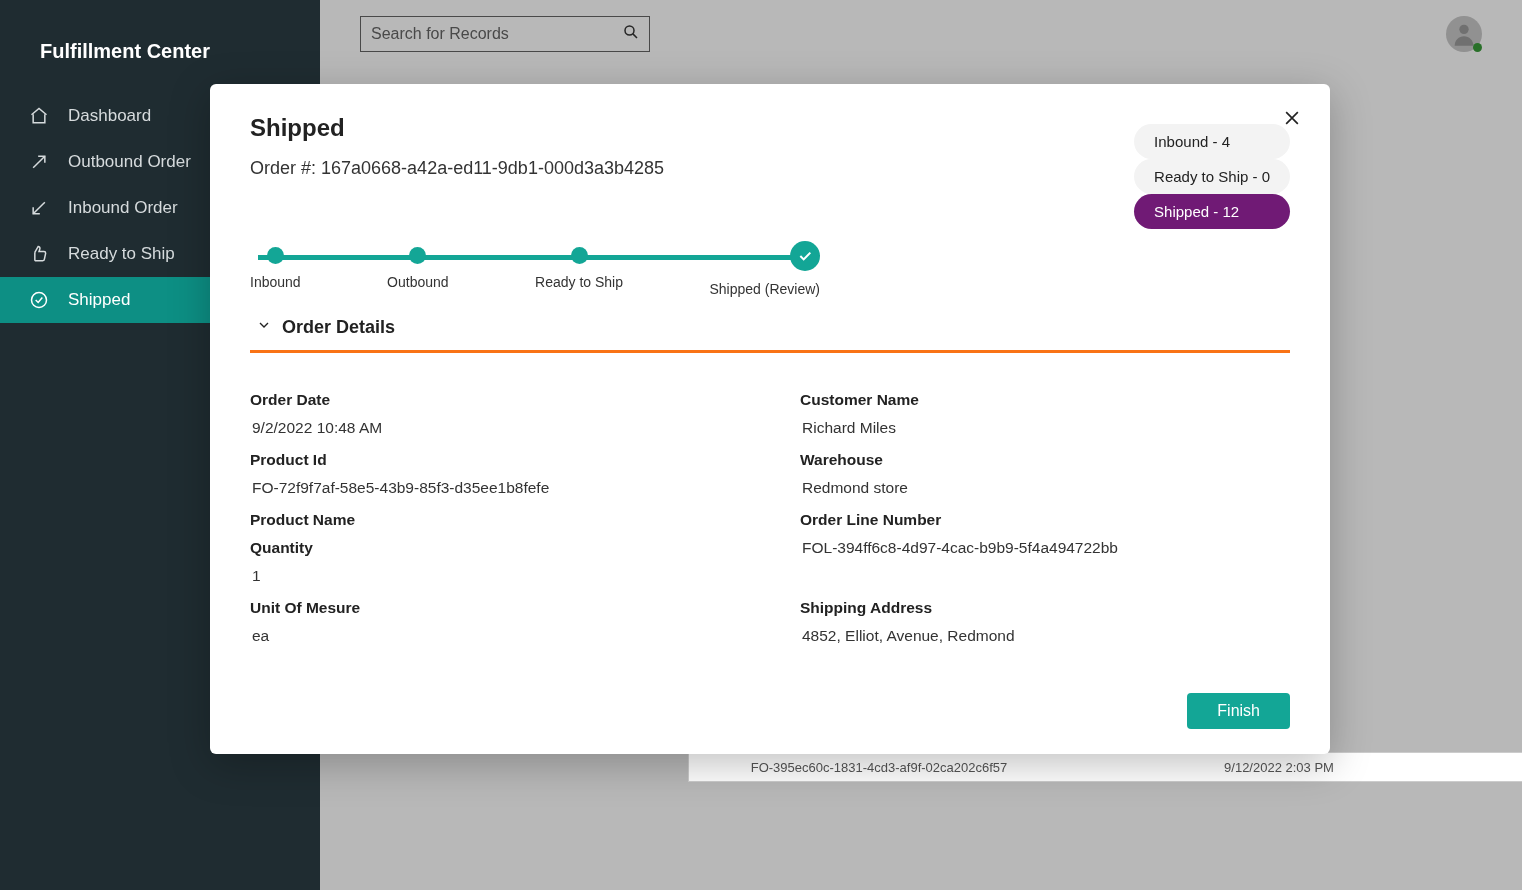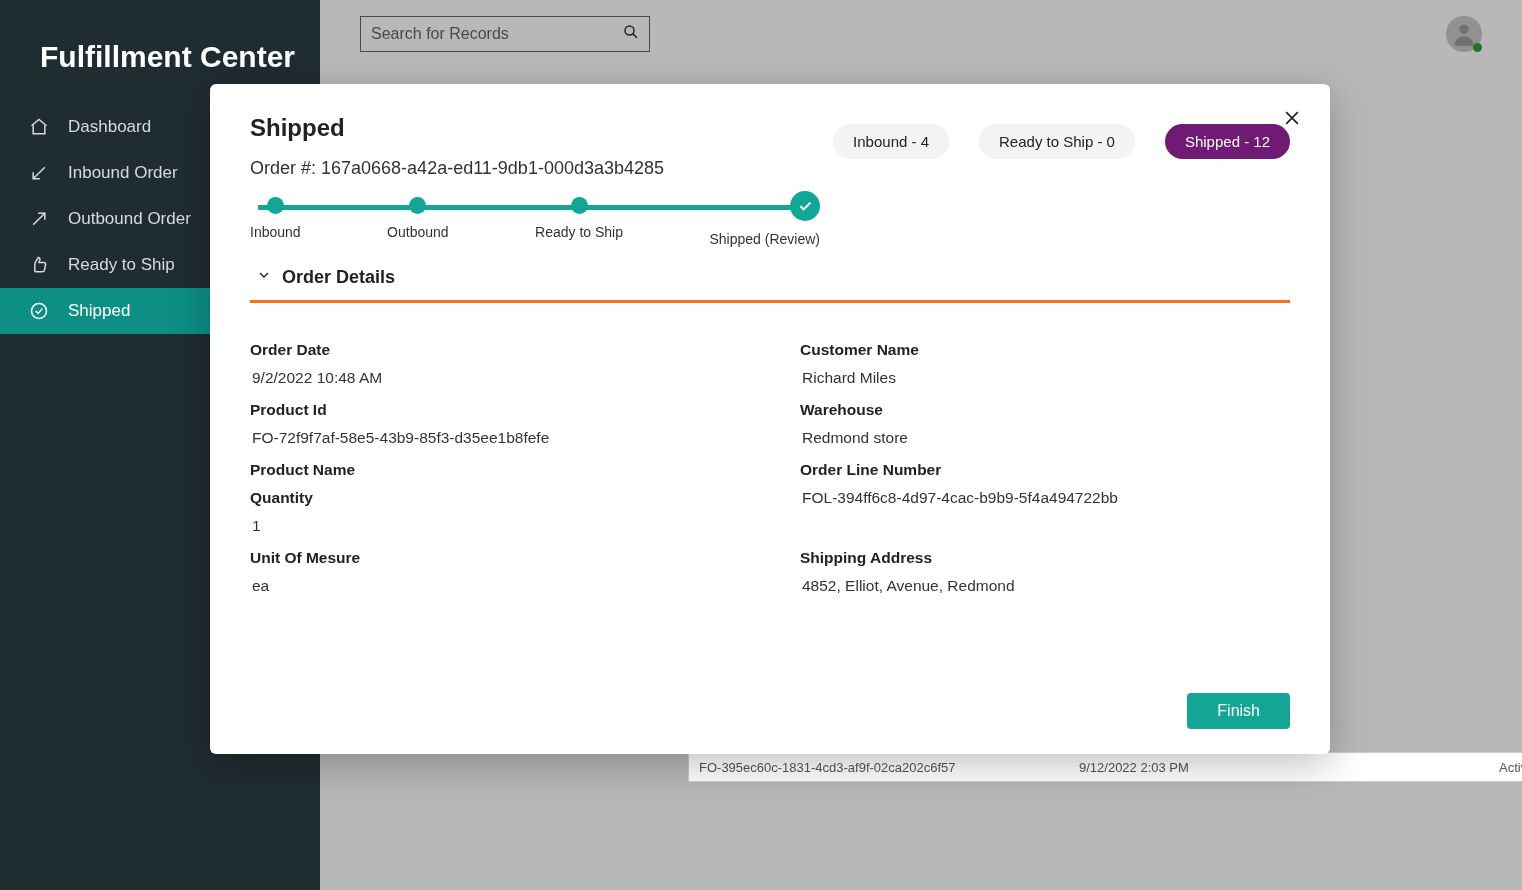--- a/index.html
+++ b/index.html
@@ -17,21 +17,21 @@
     position: relative;
   }
   
   .sidebar {
     width: 320px;
     background: #1f2c31;
     color: #e8e8e8;
     flex-shrink: 0;
   }
   .sidebar-title {
-    font-size: 30px;
+    font-size: 20px;
     font-weight: 700;
     color: #ffffff;
     padding: 40px 0 30px 40px;
   }
   .nav-item {
     display: flex;
     align-items: center;
     padding: 12px 0 12px 28px;
     font-size: 17px;
     color: #d6dbdd;
@@ -139,22 +139,22 @@
     font-weight: 700;
     color: #222;
     margin-bottom: 16px;
   }
   .modal-order {
     font-size: 18px;
     color: #333;
   }
   .status-pills {
     display: flex;
-    gap: 30px;
     margin-top: 10px;
+    flex-direction: column;
   }
   .pill {
     padding: 9px 20px;
     border-radius: 22px;
     font-size: 15px;
     background: #f3f3f3;
     color: #222;
     cursor: pointer;
     white-space: nowrap;
   }
@@ -258,21 +258,21 @@
     left: 368px;
     width: 1050px;
     height: 30px;
     display: flex;
     font-size: 13px;
     color: #555;
     border: 1px solid #ccc;
     background: #fff;
     align-items: center;
   }
-  .bg-row span { padding: 0 10px; }
+  .bg-row span { padding: 0 10px; text-align: center; }
   .bg-row .c1 { width: 380px; }
   .bg-row .c2 { width: 420px; }
   .bg-row .c3 { flex: 1; }
 </style>
 </head>
 <body>
 
 <div class="app">
 
   <aside class="sidebar">
@@ -284,35 +284,35 @@
             <path d="M3 10.5L12 3l9 7.5"></path>
             <path d="M5 10v10h14V10"></path>
           </svg>
       </span>
       <span>Dashboard</span>
     </div>
 
     <div class="nav-item">
       <span class="nav-icon">
         <svg width="20" height="20" viewBox="0 0 24 24" fill="none" stroke="#d6dbdd" stroke-width="1.8">
-            <path d="M19 5L5 19"></path>
-            <path d="M5 11v8h8"></path>
-          </svg>
-      </span>
-      <span>Inbound Order</span>
+            <path d="M5 19L19 5"></path>
+            <path d="M11 5h8v8"></path>
+          </svg>
+      </span>
+      <span>Outbound Order</span>
     </div>
 
     <div class="nav-item">
       <span class="nav-icon">
         <svg width="20" height="20" viewBox="0 0 24 24" fill="none" stroke="#d6dbdd" stroke-width="1.8">
-            <path d="M5 19L19 5"></path>
-            <path d="M11 5h8v8"></path>
-          </svg>
-      </span>
-      <span>Outbound Order</span>
+            <path d="M19 5L5 19"></path>
+            <path d="M5 11v8h8"></path>
+          </svg>
+      </span>
+      <span>Inbound Order</span>
     </div>
 
     <div class="nav-item">
       <span class="nav-icon">
         <svg width="20" height="20" viewBox="0 0 24 24" fill="none" stroke="#d6dbdd" stroke-width="1.8">
             <path d="M7 20V10"></path>
             <path d="M7 10l4-7c1.5 0 2.5 1.5 2 3l-1 3h6a2 2 0 012 2l-1.5 7a2 2 0 01-2 2H7"></path>
           </svg>
       </span>
       <span>Ready to Ship</span>

